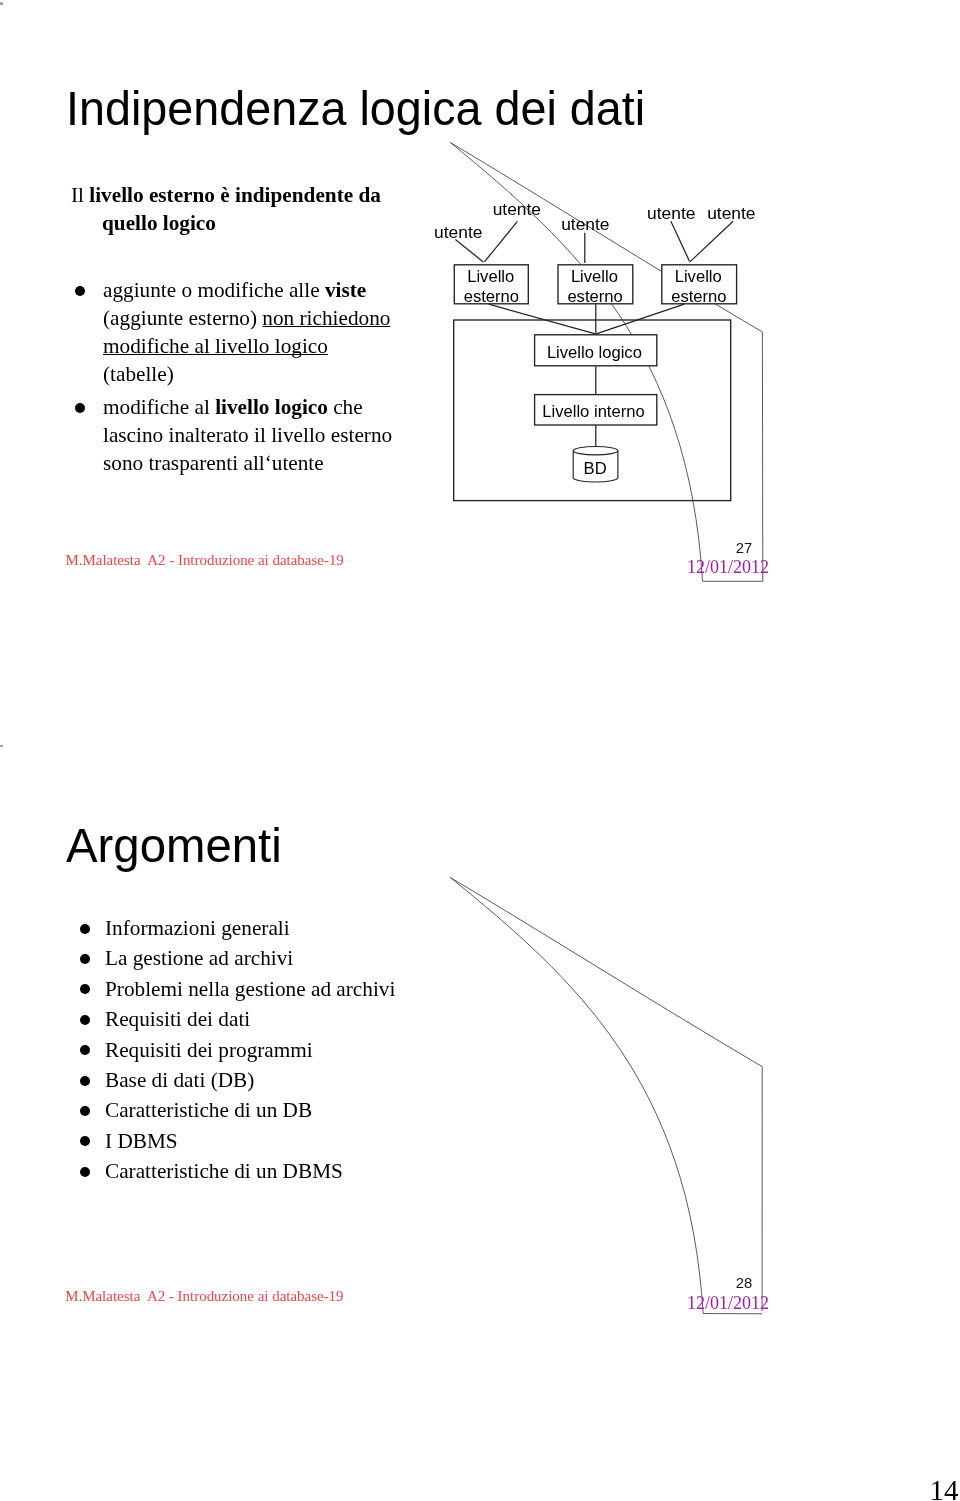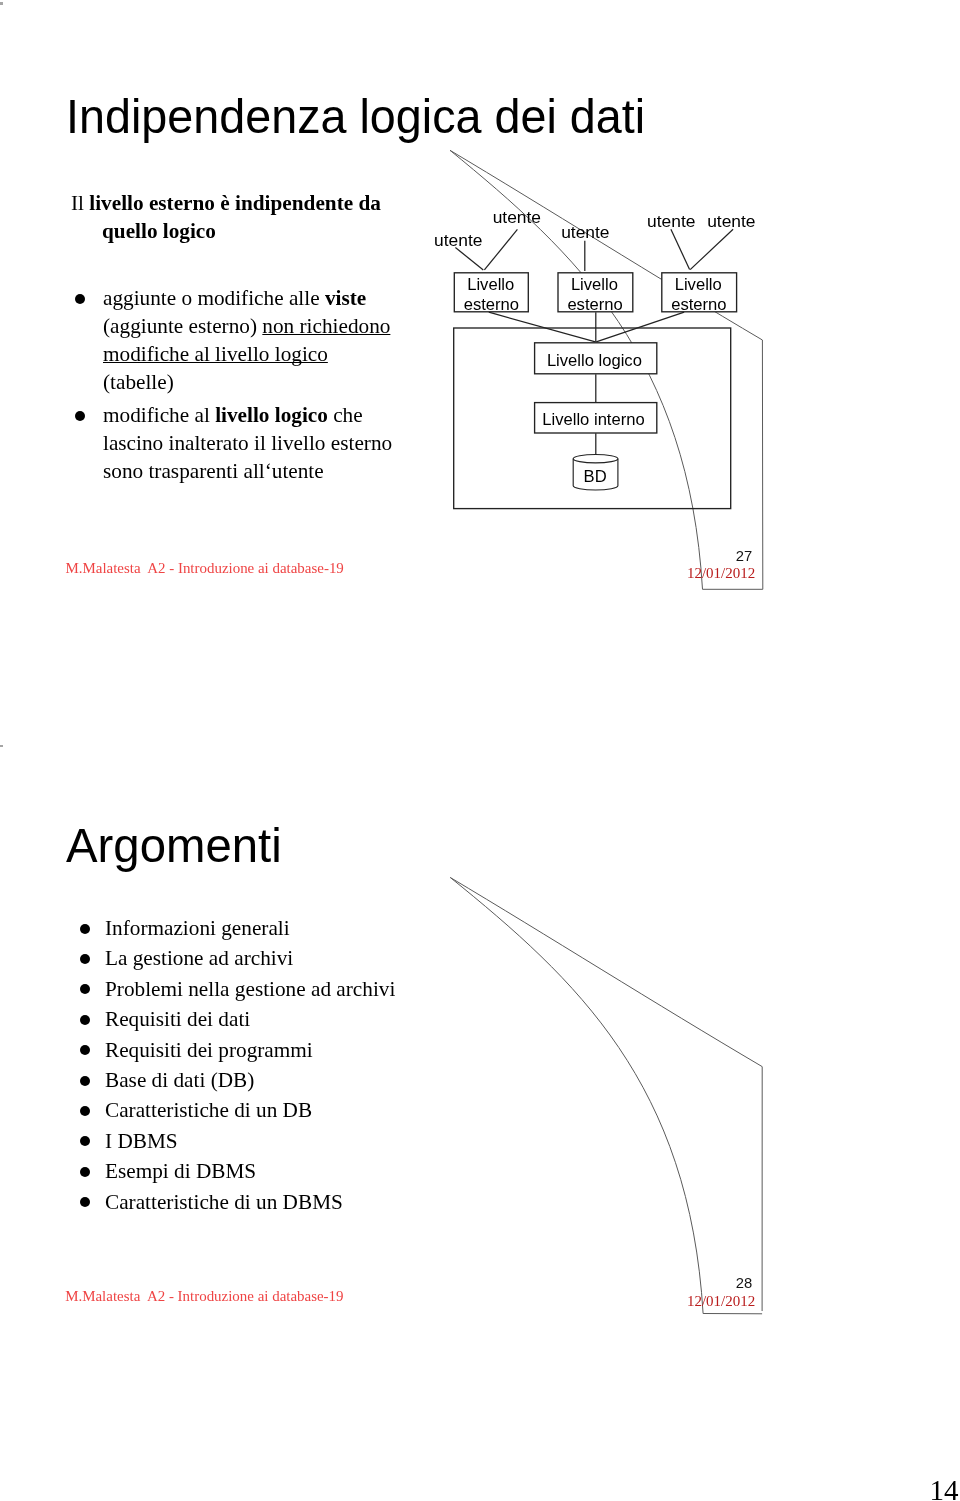--- a/index.html
+++ b/index.html
@@ -14,31 +14,31 @@
   .lead .l2{padding-left:31px;}
   .blist{position:absolute;}
   .bi{position:relative;padding-left:32px;font-size:21.25px;line-height:28px;}
   .bi + .bi{margin-top:5.1px;}
   .blist2 .bi{line-height:30.4px;padding-left:32px;}
   .blist2 .bi + .bi{margin-top:0;}
   .dot{position:absolute;width:10px;height:10px;border-radius:50%;background:#000;}
   .ftr-author{position:absolute;font-size:14.95px;line-height:1;white-space:pre;color:#ef4444;}
   .ftr-num{position:absolute;font-family:"Liberation Sans",sans-serif;font-size:14.8px;
         line-height:1;white-space:nowrap;color:#151515;}
-  .ftr-date{position:absolute;font-size:15px;line-height:1;white-space:nowrap;color:#b91c1c;}
+  .ftr-date{position:absolute;font-size:18px;line-height:1;white-space:nowrap;color:#a21caf;}
   .deco{position:absolute;left:0;top:0;overflow:visible;}
   .diagram{position:absolute;left:0;top:0;overflow:visible;}
   .pagenum{position:absolute;font-size:29px;line-height:1;white-space:nowrap;}
   .ul{text-decoration:underline;text-decoration-thickness:1px;text-underline-offset:1px;text-decoration-skip-ink:none;}
   .spk{position:absolute;background:#6d6d6d;}
 </style>
 </head>
 <body>
 
-<div class="slide" id="slide1" style="top:16px">
+<div class="slide" id="slide1" style="top:8px">
 
   <div class="slide-title" style="left:66px;top:76px;font-size:49px;transform:scaleX(0.9531);transform-origin:left top">Indipendenza logica dei dati</div>
 
   <div class="lead" style="left:71px;top:174px">
     <div><span>Il </span><b>livello esterno è indipendente da</b></div>
     <div class="l2"><b>quello logico</b></div>
   </div>
 
   <div class="blist" style="left:71px;top:267.7px;width:325px">
     <div class="bi"><span class="dot" style="left:3.5px;top:10px"></span><span>aggiunte o modifiche alle </span><b>viste</b><span> (aggiunte esterno) </span><span class="ul">non richiedono modifiche al livello logico</span><span> (tabelle)</span></div>
@@ -112,21 +112,20 @@
 
   <div class="blist blist2" id="slide2-bullets" style="left:73px;top:170.5px;width:340px">
     <div class="bi"><span class="dot" style="left:7px;top:10.5px"></span><span>Informazioni generali</span></div>
     <div class="bi"><span class="dot" style="left:7px;top:10.5px"></span><span>La gestione ad archivi</span></div>
     <div class="bi"><span class="dot" style="left:7px;top:10.5px"></span><span>Problemi nella gestione ad archivi</span></div>
     <div class="bi"><span class="dot" style="left:7px;top:10.5px"></span><span>Requisiti dei dati</span></div>
     <div class="bi"><span class="dot" style="left:7px;top:10.5px"></span><span>Requisiti dei programmi</span></div>
     <div class="bi"><span class="dot" style="left:7px;top:10.5px"></span><span>Base di dati (DB)</span></div>
     <div class="bi"><span class="dot" style="left:7px;top:10.5px"></span><span>Caratteristiche di un DB</span></div>
     <div class="bi"><span class="dot" style="left:7px;top:10.5px"></span><span>I DBMS</span></div>
-    <div class="bi"><span class="dot" style="left:7px;top:10.5px"></span><span>Esempi di DBMS</span></div>
     <div class="bi"><span class="dot" style="left:7px;top:10.5px"></span><span>Caratteristiche di un DBMS</span></div>
   </div>
 
   <svg class="deco" width="960" height="742" viewBox="0 0 960 742">
     <g fill="none" stroke="#5a5a5a" stroke-width="1">
       <path d="M450.3,134.5 C576.3,236.5 689.3,340.5 703.1,570.5"></path>
       <path d="M450.3,134.5 C545.5,191.2 655.5,260.8 762,323.5"></path>
       <path d="M762.2,323.5 L762.1,568"></path>
       <path d="M703.1,570.5 L762.1,570.8"></path>
     </g>

